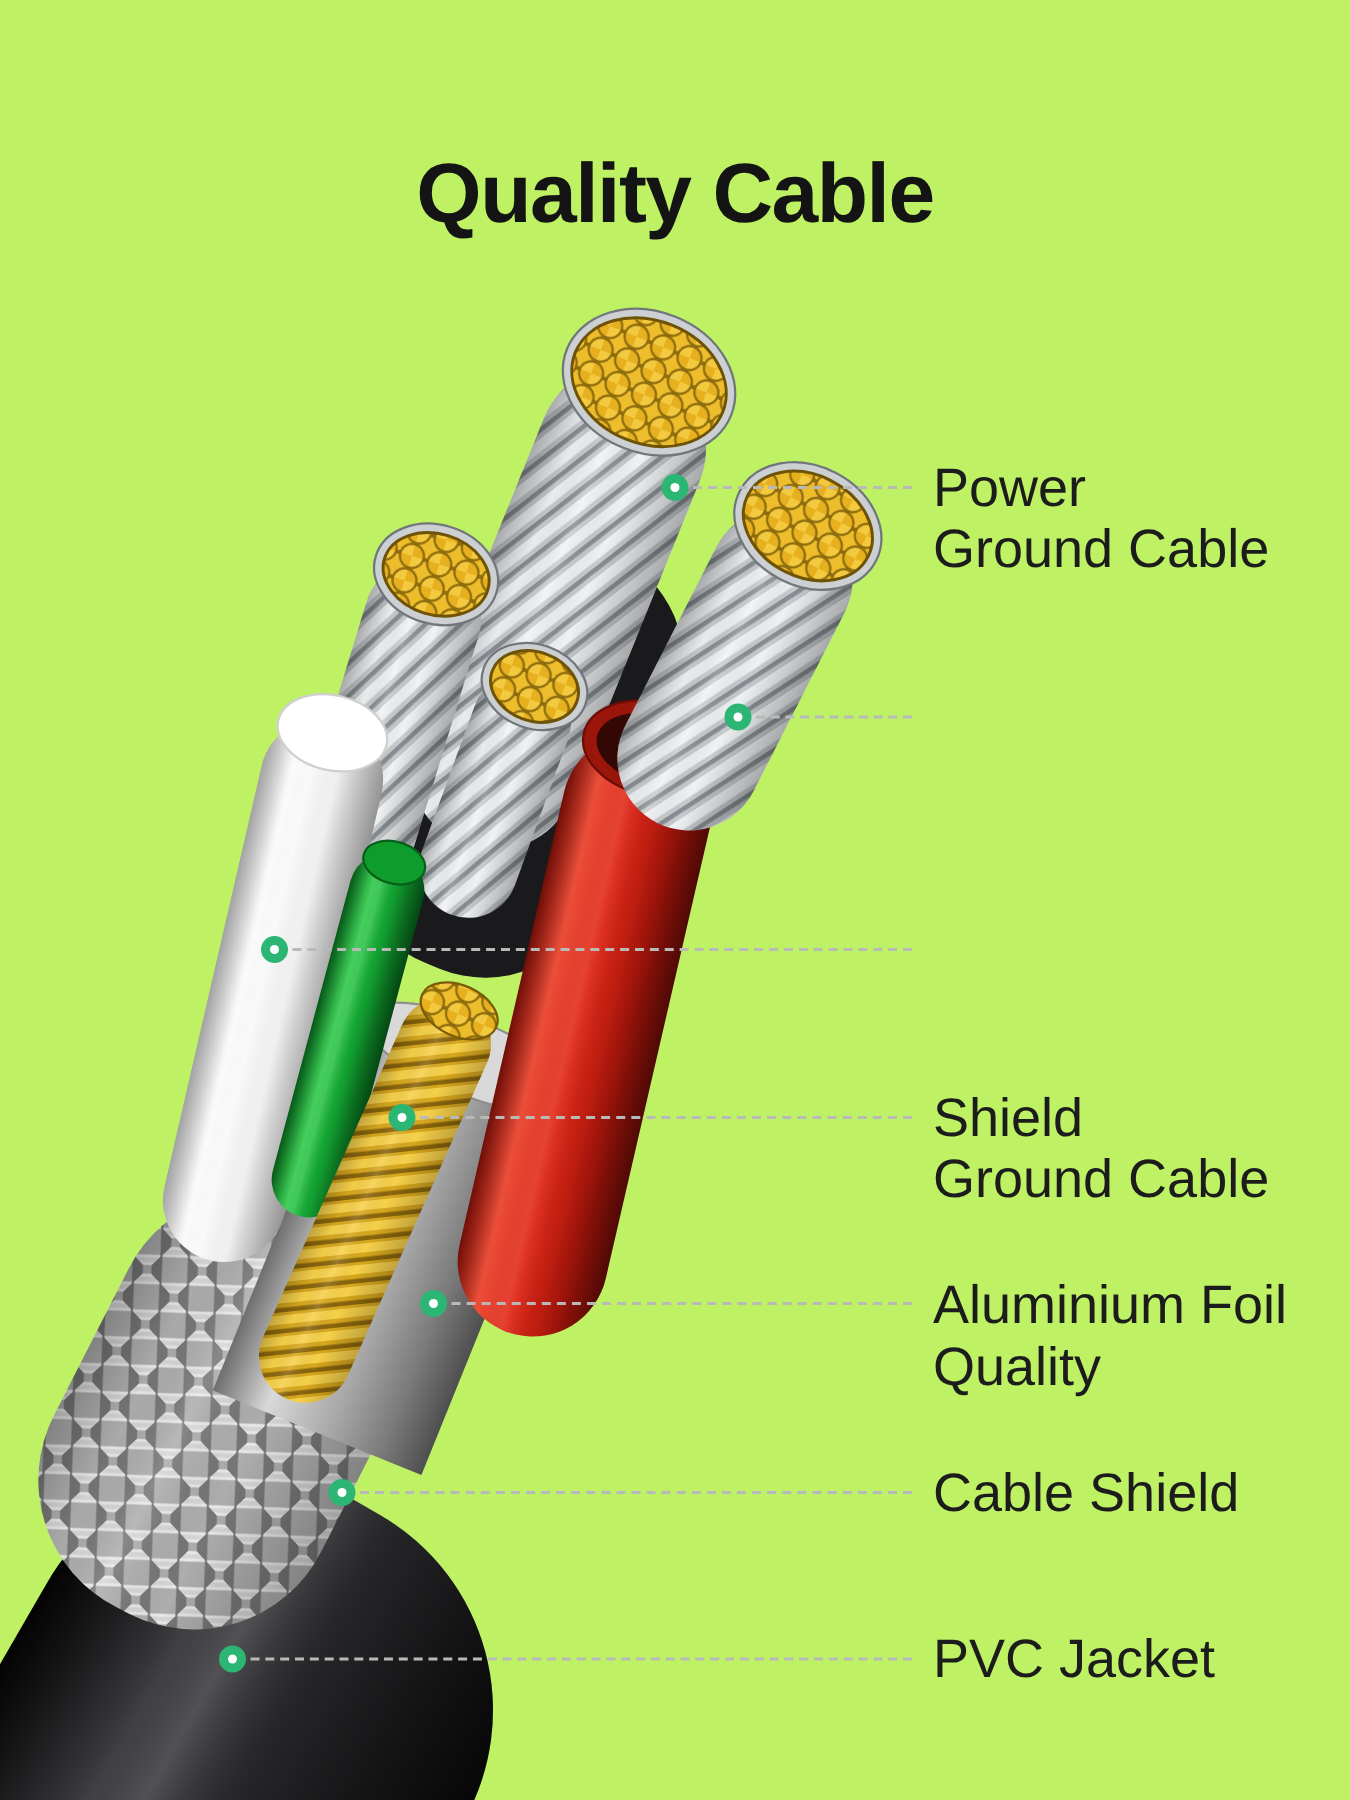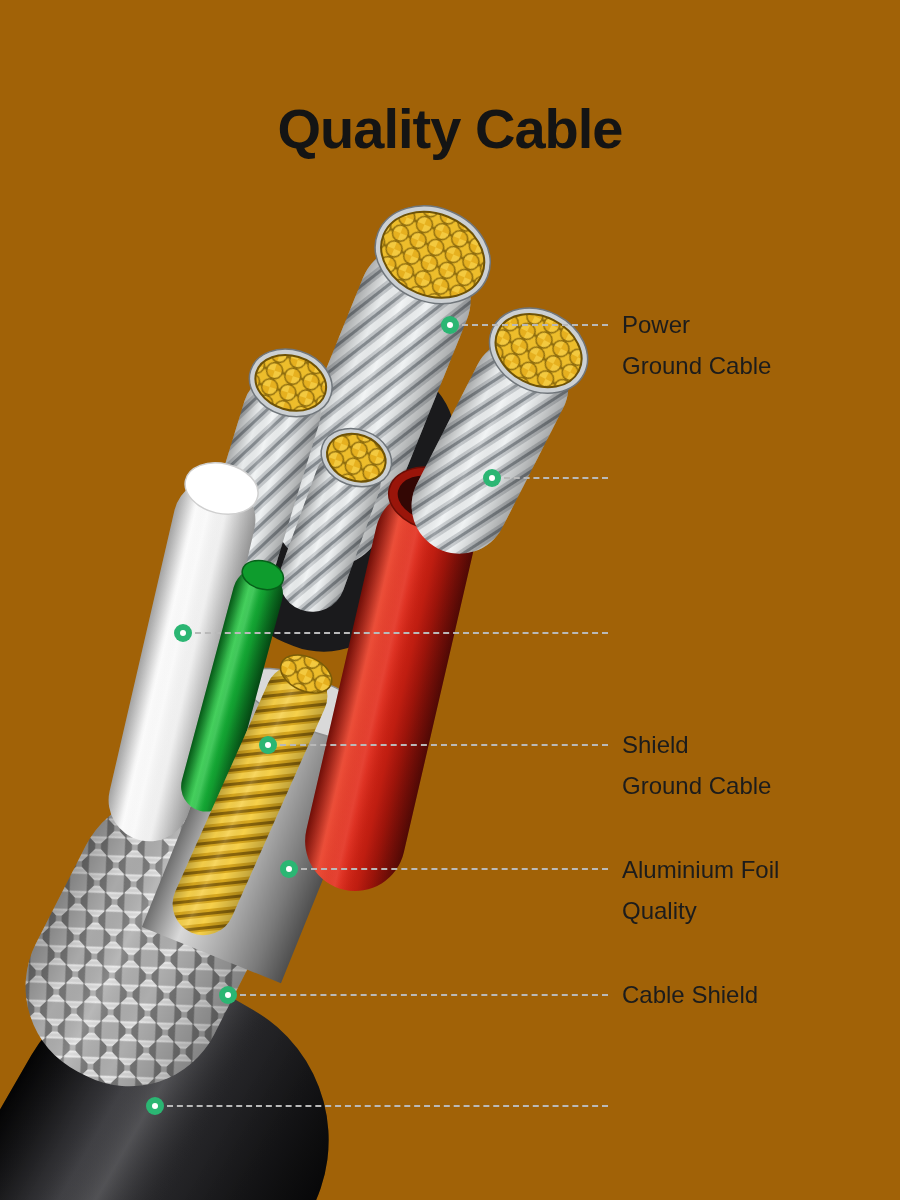--- a/index.html
+++ b/index.html
@@ -1,35 +1,35 @@
 <!DOCTYPE html>
 <html><head>
 <meta charset="utf-8">
 <style>
   html,body{margin:0;padding:0;background:#ffffff;}
   body{width:900px;height:1200px;overflow:hidden;font-family:"Liberation Sans",sans-serif;}
-  .stage{position:relative;width:900px;height:1200px;background:#a16207;overflow:hidden;}
+  .stage{position:relative;width:900px;height:1200px;background:#bef264;overflow:hidden;}
   .page-title{
     position:absolute;left:0;top:58px;width:900px;text-align:center;
     font-size:56px;font-weight:bold;letter-spacing:-1px;color:#141414;
   }
   .illustration{position:absolute;left:0;top:0;}
   .dot{
     position:absolute;width:18px;height:18px;border-radius:50%;
     background:#2bb673;
   }
   .dot::after{
     content:"";position:absolute;left:6px;top:6px;width:6px;height:6px;
     border-radius:50%;background:#ffffff;
   }
   .leader{
     position:absolute;height:0;border-top:2px dashed #b9b9b9;
   }
   .annot-label{
-    position:absolute;font-size:24px;line-height:41px;color:#1c1c1c;
+    position:absolute;font-size:36px;line-height:41px;color:#1c1c1c;
     white-space:pre-line;
   }
 </style>
 </head>
 <body>
 
 <div class="stage">
 
   <svg class="illustration" width="900" height="1200" viewBox="0 0 900 1200">
     <defs>
@@ -193,14 +193,15 @@
   <span class="leader" style="left:301px;top:868px;width:307px"></span>
   <div class="annot-label" style="left:622px;top:849px">Aluminium Foil
 Quality</div>
 
   <span class="dot" style="left:219px;top:986px"></span>
   <span class="leader" style="left:240px;top:994px;width:368px"></span>
   <div class="annot-label" style="left:622px;top:974px">Cable Shield</div>
 
   <span class="dot" style="left:146px;top:1097px"></span>
   <span class="leader" style="left:167px;top:1105px;width:441px"></span>
+  <div class="annot-label" style="left:622px;top:1085px">PVC Jacket</div>
 
 </div>
 
 </body></html>

